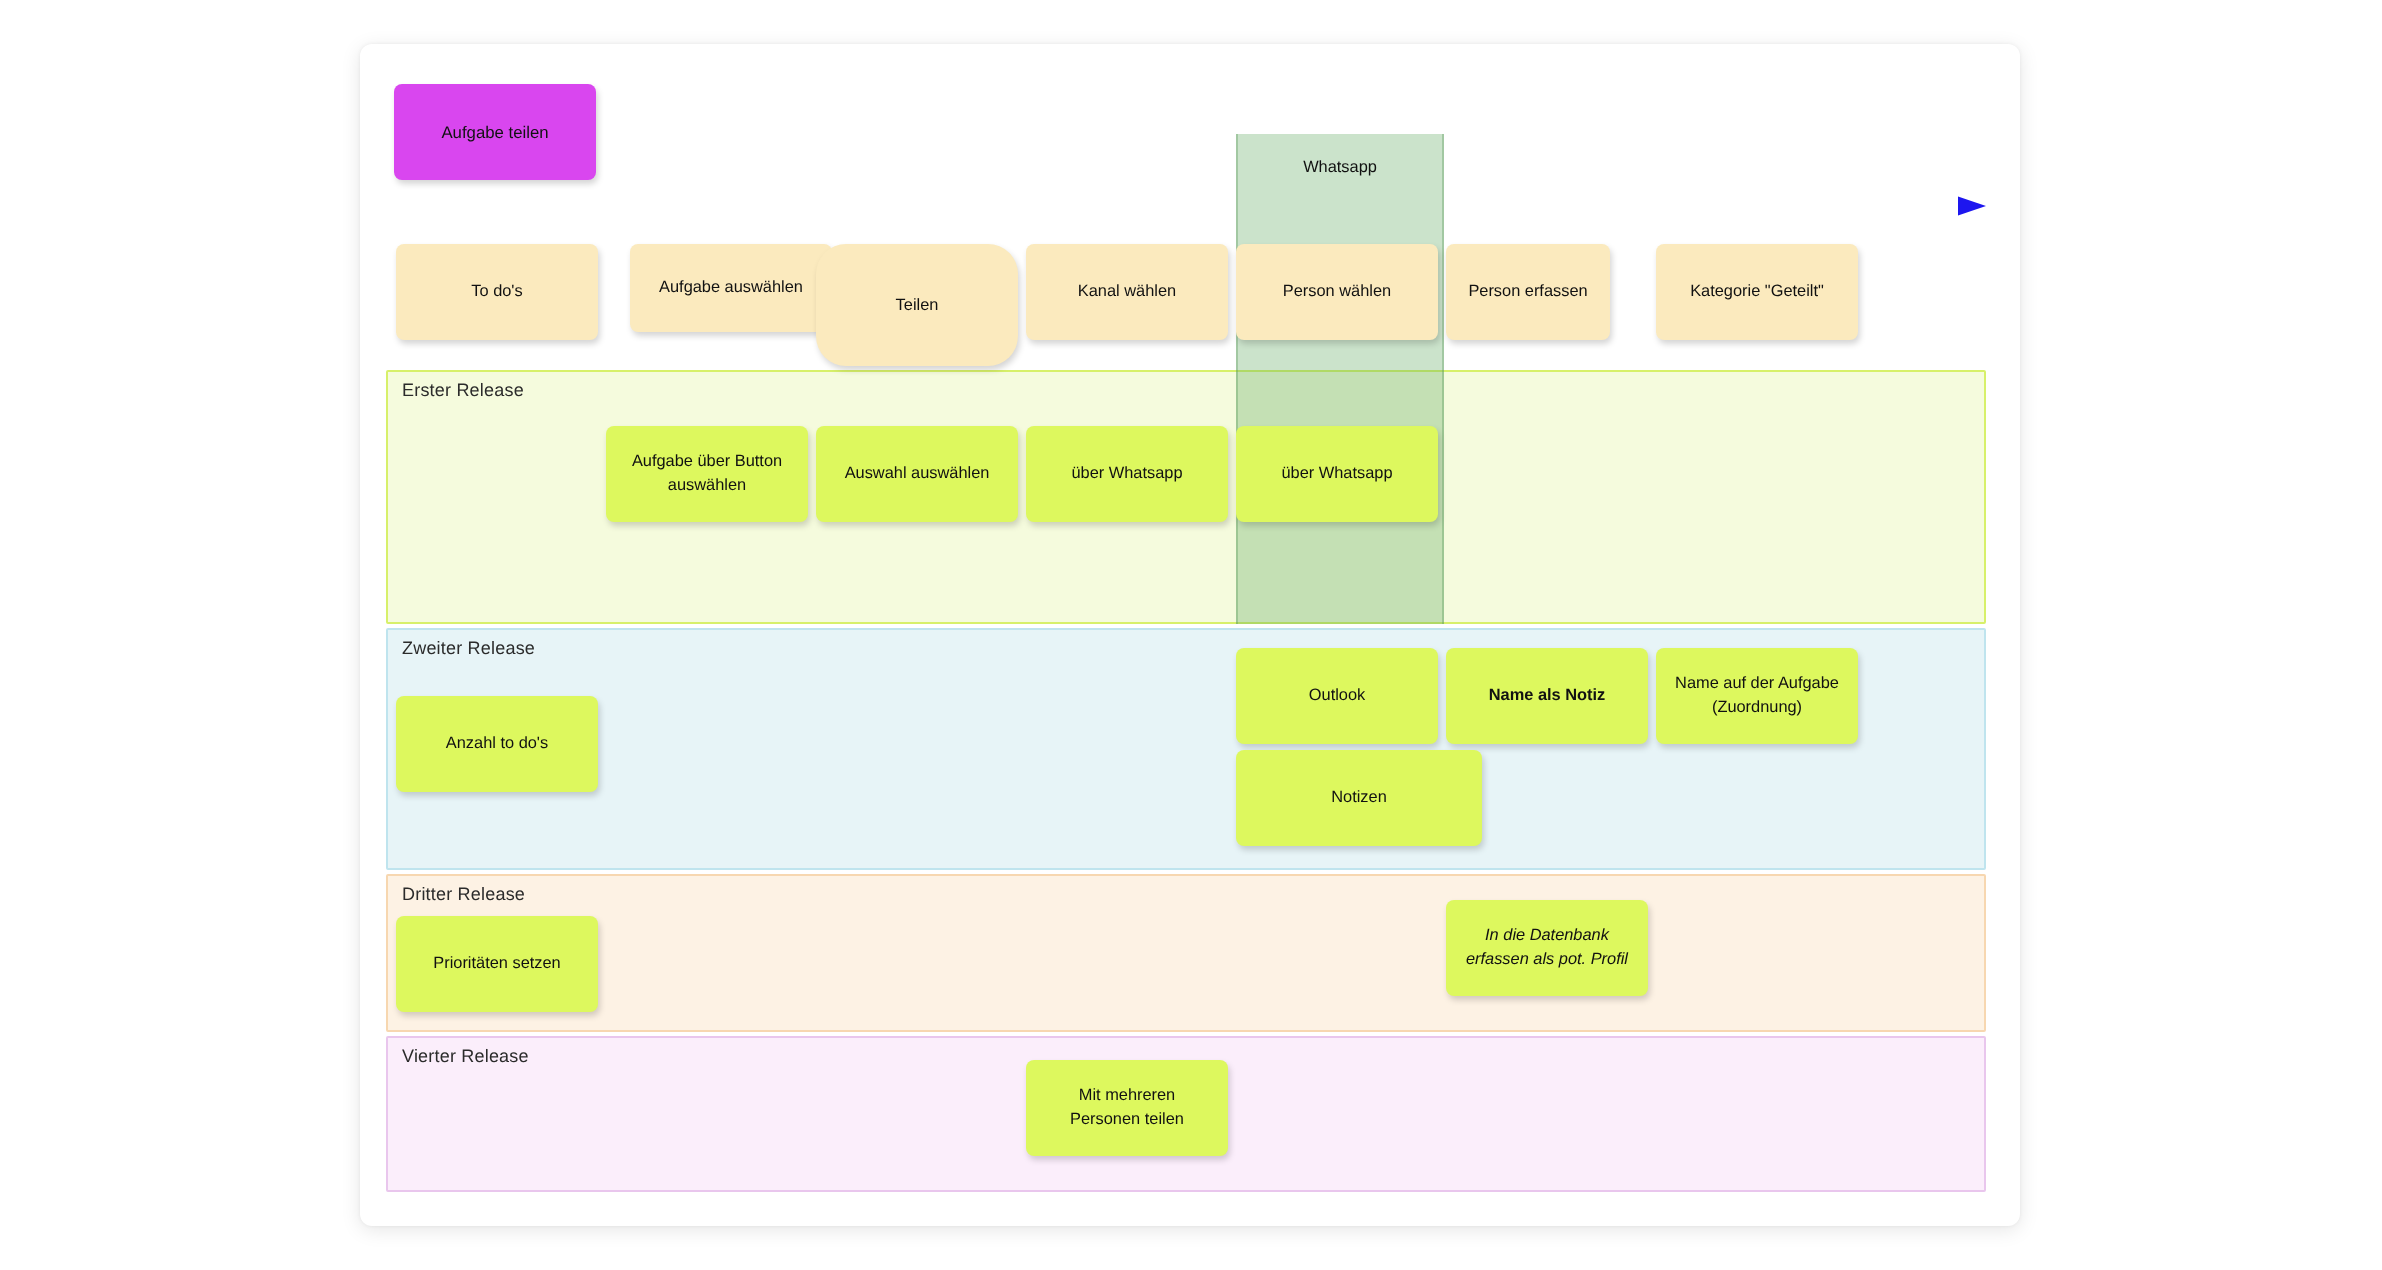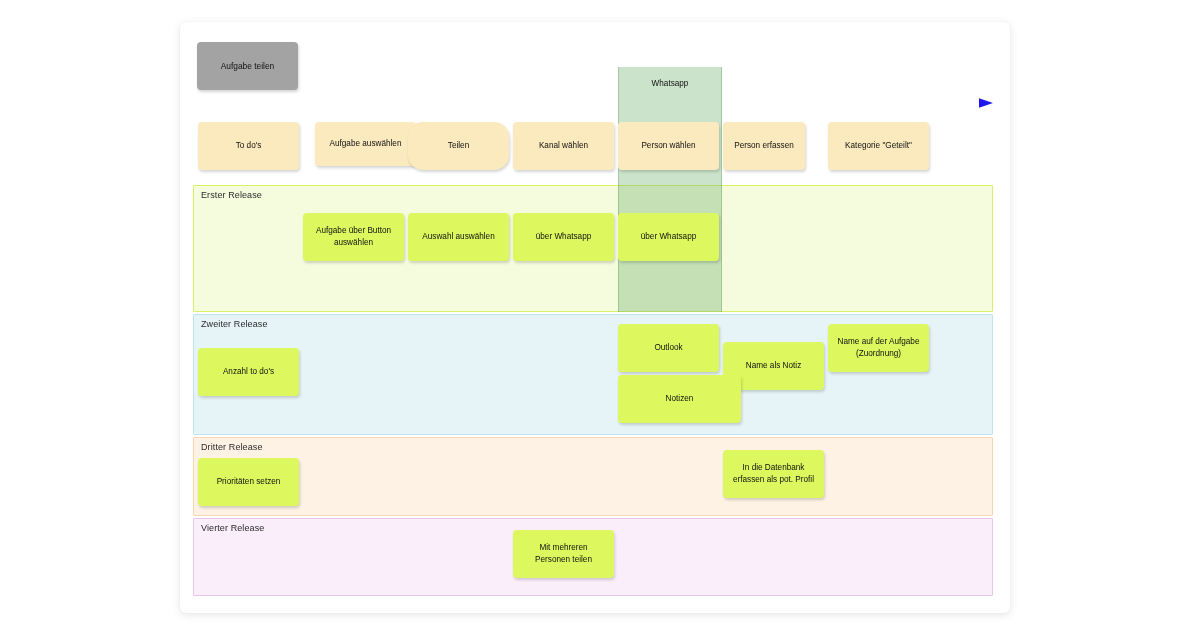--- a/index.html
+++ b/index.html
@@ -47,21 +47,21 @@
     align-items: center;
     justify-content: center;
     text-align: center;
     color: #111111;
     font-size: 8.2px;
     line-height: 1.45;
     padding: 3px 5px;
     box-shadow: 1px 2px 3px rgba(0,0,0,0.17);
     white-space: pre-line;
   }
-  .note.blue   { background: #a3a3a3; }
+  .note.blue   { background: #d946ef; }
   .note.yellow { background: #fbeabe; }
   .note.green  { background: #ddf85e; }
 
   
   #note-aufgabe-teilen {
     left: 17px;
     top: 20px;
     width: 101px;
     height: 48px;
     font-size: 8.4px;
@@ -163,21 +163,21 @@
       <line x1="0" y1="5" x2="781" y2="5" stroke="url(#tl-grad)" stroke-width="3"></line>
       <polygon points="781,0.2 795,5 781,9.8" fill="#1d16ef"></polygon>
     </svg>
 
     <div class="note yellow" style="left:18px;  top:100px; width:101px; height:48px;">
       <span>To do's</span>
     </div>
     <div class="note yellow" style="left:123px; top:100px; width:101px; height:44px;margin-left:12px;">
       <span>Aufgabe auswählen</span>
     </div>
-    <div class="note yellow" style="left:228px; top:100px; width:101px; height:48px;border-radius:15px;">
+    <div class="note yellow" style="left:228px; top:100px; width:101px; height:61px;border-radius:15px;">
       <span>Teilen</span>
     </div>
     <div class="note yellow" style="left:438px; top:100px; width:101px; height:48px;">
       <span>Person wählen</span>
     </div>
     <div class="note yellow" style="left:333px; top:100px; width:101px; height:48px;">
       <span>Kanal wählen</span>
     </div>
     <div class="note yellow" style="left:543px; top:100px; width:82px; height:48px;">
       <span>Person erfassen</span>
@@ -199,35 +199,35 @@
     <div class="note green" style="left:438px; top:191px; width:101px; height:48px;">
       <span>über Whatsapp</span>
     </div>
 
     <div class="note green" style="left:18px;  top:326px; width:101px; height:48px;">
       <span>Anzahl to do's</span>
     </div>
     <div class="note green" style="left:438px; top:302px; width:101px; height:48px;">
       <span>Outlook</span>
     </div>
-    <div class="note green" style="left:543px; top:320px; width:101px; height:48px;">
+    <div class="note green" style="left:543px; top:302px; width:101px; height:48px;font-weight:bold;">
       <span>Name als Notiz</span>
     </div>
     <div class="note green" style="left:648px; top:302px; width:101px; height:48px;">
       <span>Name auf der Aufgabe
 (Zuordnung)</span>
     </div>
     <div class="note green" style="left:438px; top:353px; width:123px; height:48px;">
       <span>Notizen</span>
     </div>
 
     <div class="note green" style="left:18px;  top:436px; width:101px; height:48px;">
       <span>Prioritäten setzen</span>
     </div>
-    <div class="note green" style="left:543px; top:428px; width:101px; height:48px;">
+    <div class="note green" style="left:543px; top:428px; width:101px; height:48px;font-style:italic;">
       <span>In die Datenbank
 erfassen als pot. Profil</span>
     </div>
 
     <div class="note green" style="left:333px; top:508px; width:101px; height:48px;">
       <span>Mit mehreren
 Personen teilen</span>
     </div>
 
   </div>

